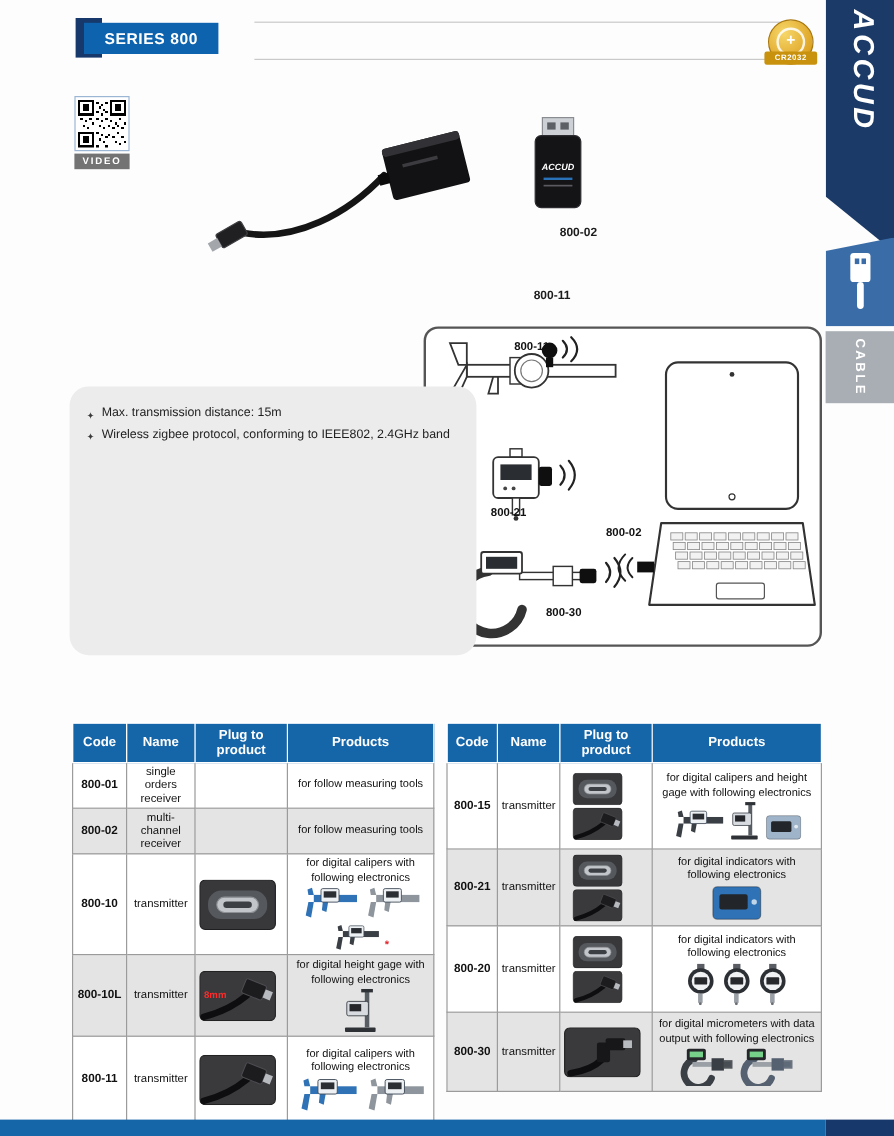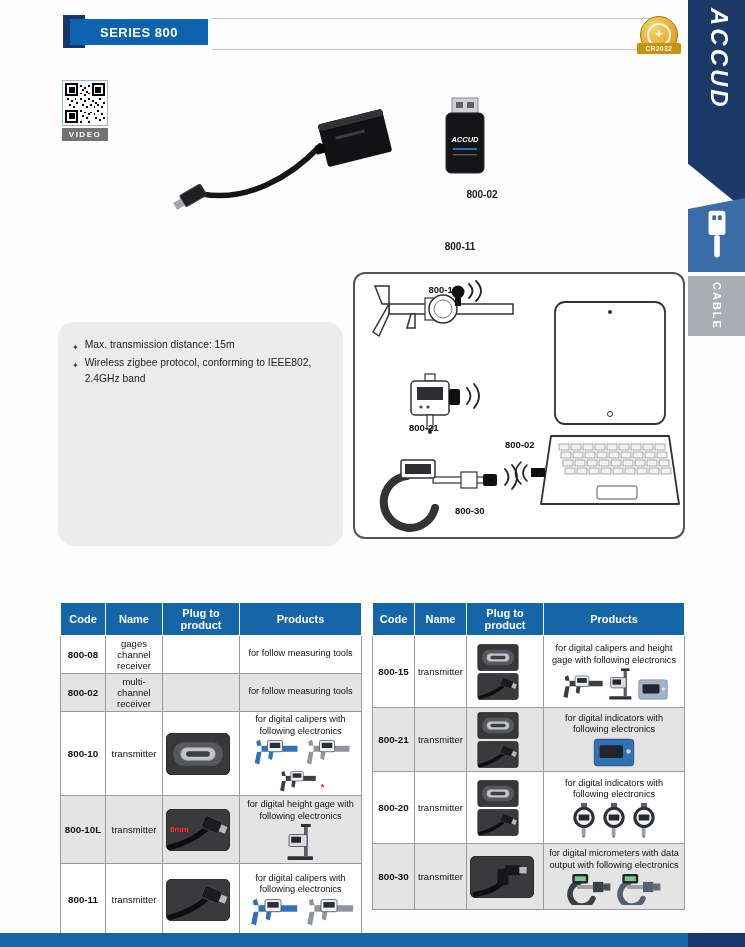--- a/index.html
+++ b/index.html
@@ -1,21 +1,21 @@
 <!DOCTYPE html>
 <html><head>
 <meta charset="utf-8">
 <style>
   html,body{margin:0;padding:0;background:#fff;}
   .page{position:relative;width:745px;height:947px;background:#fdfdfd;
         font-family:"Liberation Sans",sans-serif;overflow:hidden;outline:1px solid #e0e0e0;}
 
   
   .series-accent{position:absolute;left:63px;top:15px;width:22px;height:33px;background:#17386b;}
-  .series-box{position:absolute;left:70px;top:19px;width:138px;height:26px;background:#0d63ad;color:#fff;
+  .series-box{position:absolute;left:70px;top:19px;width:112px;height:26px;background:#0d63ad;color:#fff;
               font-weight:bold;font-size:13px;display:flex;align-items:center;justify-content:center;letter-spacing:.5px;}
   .page-title{position:absolute;left:228px;top:25px;font-size:15px;font-weight:bold;color:#14376e;letter-spacing:.8px;white-space:nowrap;}
   .rule-top{position:absolute;left:212px;top:18px;width:441px;height:1px;background:#c9c9c9;}
   .rule-bottom{position:absolute;left:212px;top:49px;width:441px;height:1px;background:#c9c9c9;}
 
   .badge{position:absolute;left:640px;top:16px;width:40px;height:48px;}
   .badge-coin{position:relative;width:36px;height:36px;border-radius:50%;
               background:radial-gradient(circle at 35% 30%,#f6d76a,#dfa526 70%,#b97f15);border:1px solid #a8770f;}
   .badge-coin::before{content:"";position:absolute;inset:6px;border:2px solid rgba(255,255,255,.85);border-radius:50%;}
   .badge-coin::after{content:"+";position:absolute;left:50%;top:47%;transform:translate(-50%,-55%);
@@ -49,21 +49,21 @@
   
   .diagram{position:absolute;left:353px;top:272px;width:328px;height:263px;border:2px solid #555;border-radius:12px;background:#fff;}
   .diagram svg{position:absolute;left:0;top:0;}
   .dlabel{position:absolute;font-size:9.5px;font-weight:bold;color:#111;}
   .dlabel-caliper{left:58px;top:10px;width:60px;text-align:center;}
   .dlabel-indicator{left:54px;top:148px;}
   .dlabel-receiver{left:150px;top:165px;}
   .dlabel-micrometer{left:100px;top:231px;}
 
   
-  .features{position:absolute;left:58px;top:322px;width:285px;height:224px;background:#ececec;border-radius:16px;
+  .features{position:absolute;left:58px;top:322px;width:339px;height:224px;background:#ececec;border-radius:16px;
             padding:15px 12px 10px 14px;box-sizing:border-box;}
   .feature{display:flex;gap:6px;font-size:10.3px;color:#1d1d1d;line-height:1.5;margin-bottom:3px;}
   .bullet::before{content:"\2726";font-size:8px;color:#3a3a3a;position:relative;top:2px;}
 
   
   .spec-table{position:absolute;top:602px;border-collapse:collapse;table-layout:fixed;font-size:9.5px;color:#111;background:#fff;}
   .t-left{left:60px;width:301px;} .t-right{left:372px;width:312px;}
   .spec-table th{background:#1565a9;color:#fff;font-size:11px;font-weight:bold;padding:4px 1px;border:1px solid #fff;}
   .spec-table td{border:1px solid #9b9b9b;padding:2px 3px;vertical-align:middle;text-align:center;}
   tr.alt td{background:#e4e4e4;}
@@ -379,22 +379,22 @@
     <thead>
       <tr>
         <th>Code</th>
         <th>Name</th>
         <th>Plug to product</th>
         <th>Products</th>
       </tr>
     </thead>
     <tbody>
       <tr class="h38">
-        <td class="code">800-08</td>
-        <td class="name">gages channel receiver</td>
+        <td class="code">800-01</td>
+        <td class="name">single orders receiver</td>
         <td class="plug"></td>
         <td class="prod">
           <span class="prod-text">for follow measuring tools</span>
         </td>
       </tr>
       <tr class="alt h38">
         <td class="code">800-02</td>
         <td class="name">multi- channel receiver</td>
         <td class="plug"></td>
         <td class="prod">

